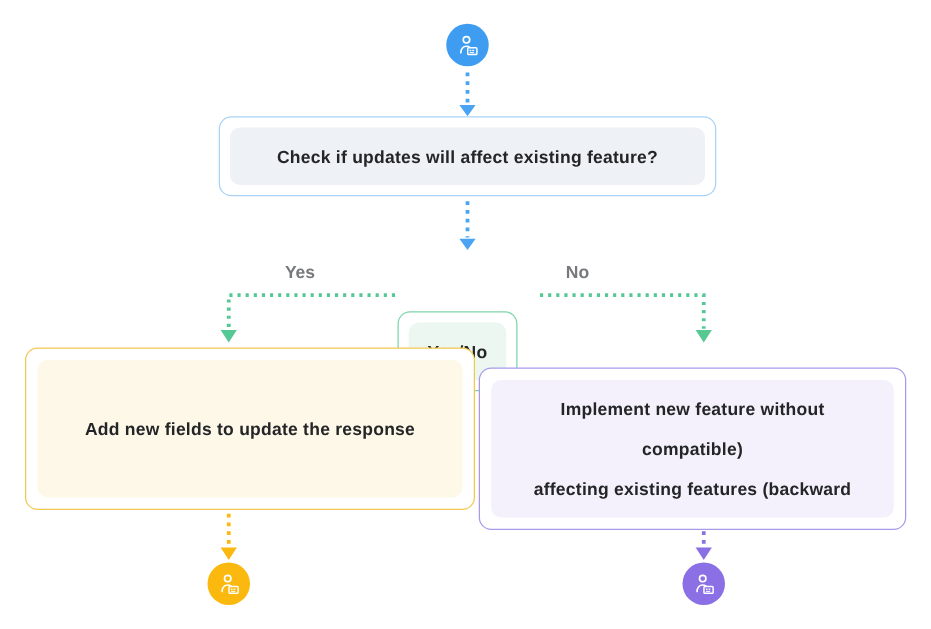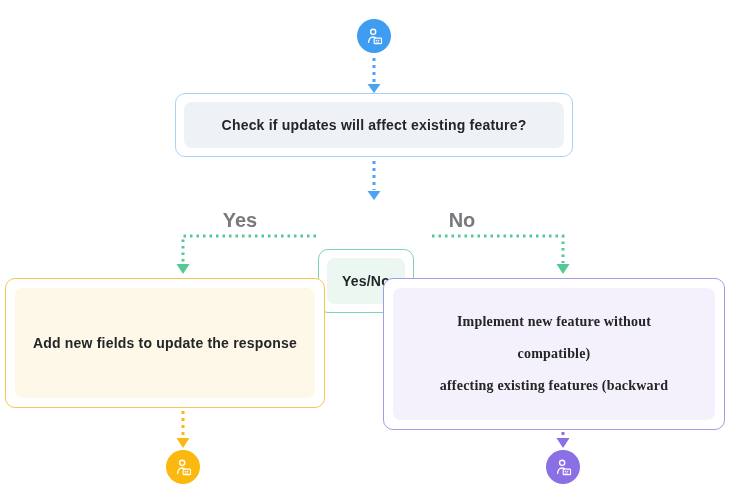--- a/index.html
+++ b/index.html
@@ -26,21 +26,21 @@
     text-align: center; font-weight: 700; font-size: 14px; color: #232527;
     letter-spacing: 0.2px; line-height: 1.3;
   }
   .panel.p-blue   { background: #eef1f6; }
   .panel.p-green  { background: #edf7f2; }
   .panel.p-yellow { background: #fdf8e8; inset: 9px; }
   .panel.p-purple { background: #f4f1fc; inset: 9px; line-height: 32px; padding: 0 12px; }
 
   .edge-label {
     position: absolute; width: 50px; text-align: center;
-    font-size: 20px; font-weight: 600; color: #77797c;
+    font-size: 14px; font-weight: 600; color: #77797c;
   }
 
   .actor {
     position: absolute; width: 34px; height: 34px; border-radius: 50%;
     display: flex; align-items: center; justify-content: center;
   }
   .actor.a-blue   { background: #3f9df1; }
   .actor.a-yellow { background: #fbb80e; }
   .actor.a-purple { background: #8b6fe5; }
 </style>
@@ -91,27 +91,27 @@
 
   <div class="node-box b-green" style="left:318px; top:203px; width:96px; height:64px;margin-top:46px;">
     <div class="panel p-green">
       <span>Yes/No</span>
     </div>
   </div>
 
   <div class="edge-label" style="left:215px; top:209px;">Yes</div>
   <div class="edge-label" style="left:437px; top:209px;">No</div>
 
-  <div class="node-box b-yellow" style="left:5px; top:278px; width:320px; height:130px;">
+  <div class="node-box b-yellow" style="left:20px; top:278px; width:360px; height:130px;">
     <div class="panel p-yellow">
       <span>Add new fields to update the response</span>
     </div>
   </div>
 
-  <div class="node-box b-purple" style="left:383px; top:278px; width:342px; height:152px;font-family:Liberation Serif, serif;">
+  <div class="node-box b-purple" style="left:383px; top:294px; width:342px; height:130px;">
     <div class="panel p-purple">
       <span>Implement new feature without</span>
       <span>compatible)</span>
       <span>affecting existing features (backward</span>
     </div>
   </div>
 
   <div class="actor a-yellow" style="left:166px; top:450px;">
     <svg viewBox="0 0 24 24" width="20" height="20" fill="none" stroke="#ffffff" stroke-width="1.6" stroke-linecap="round">
       <circle cx="11" cy="7" r="3.1"></circle>

